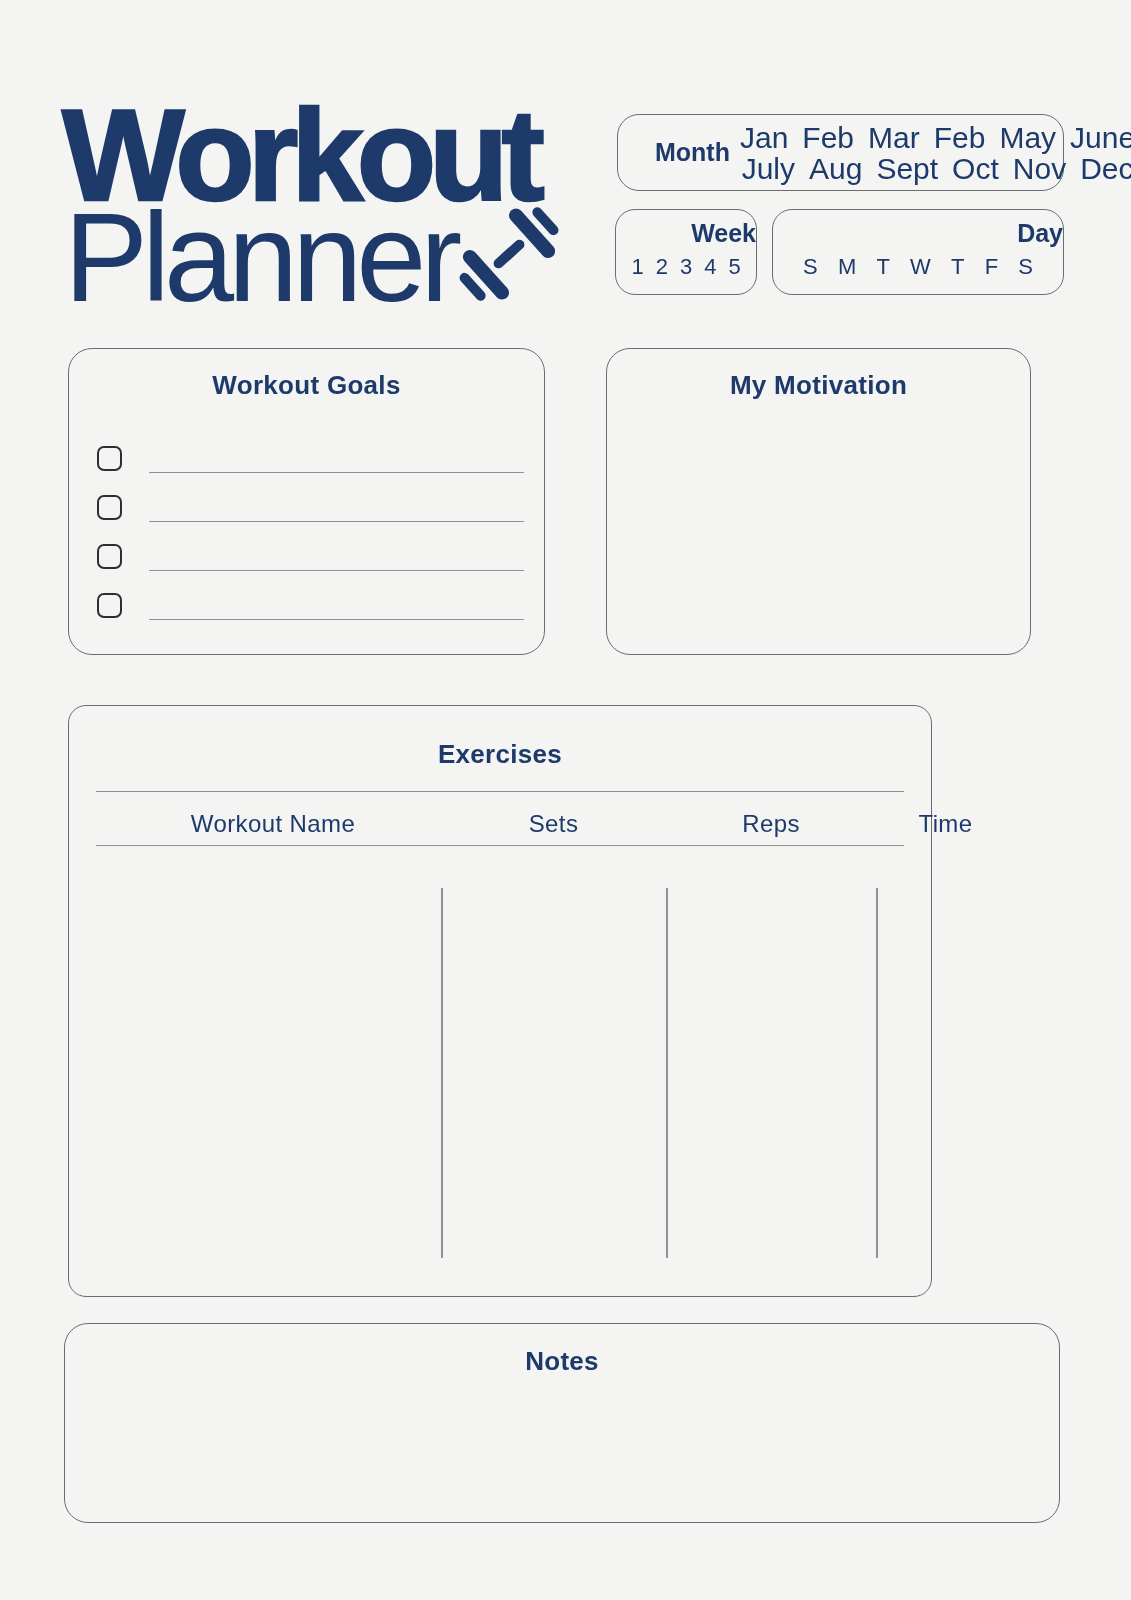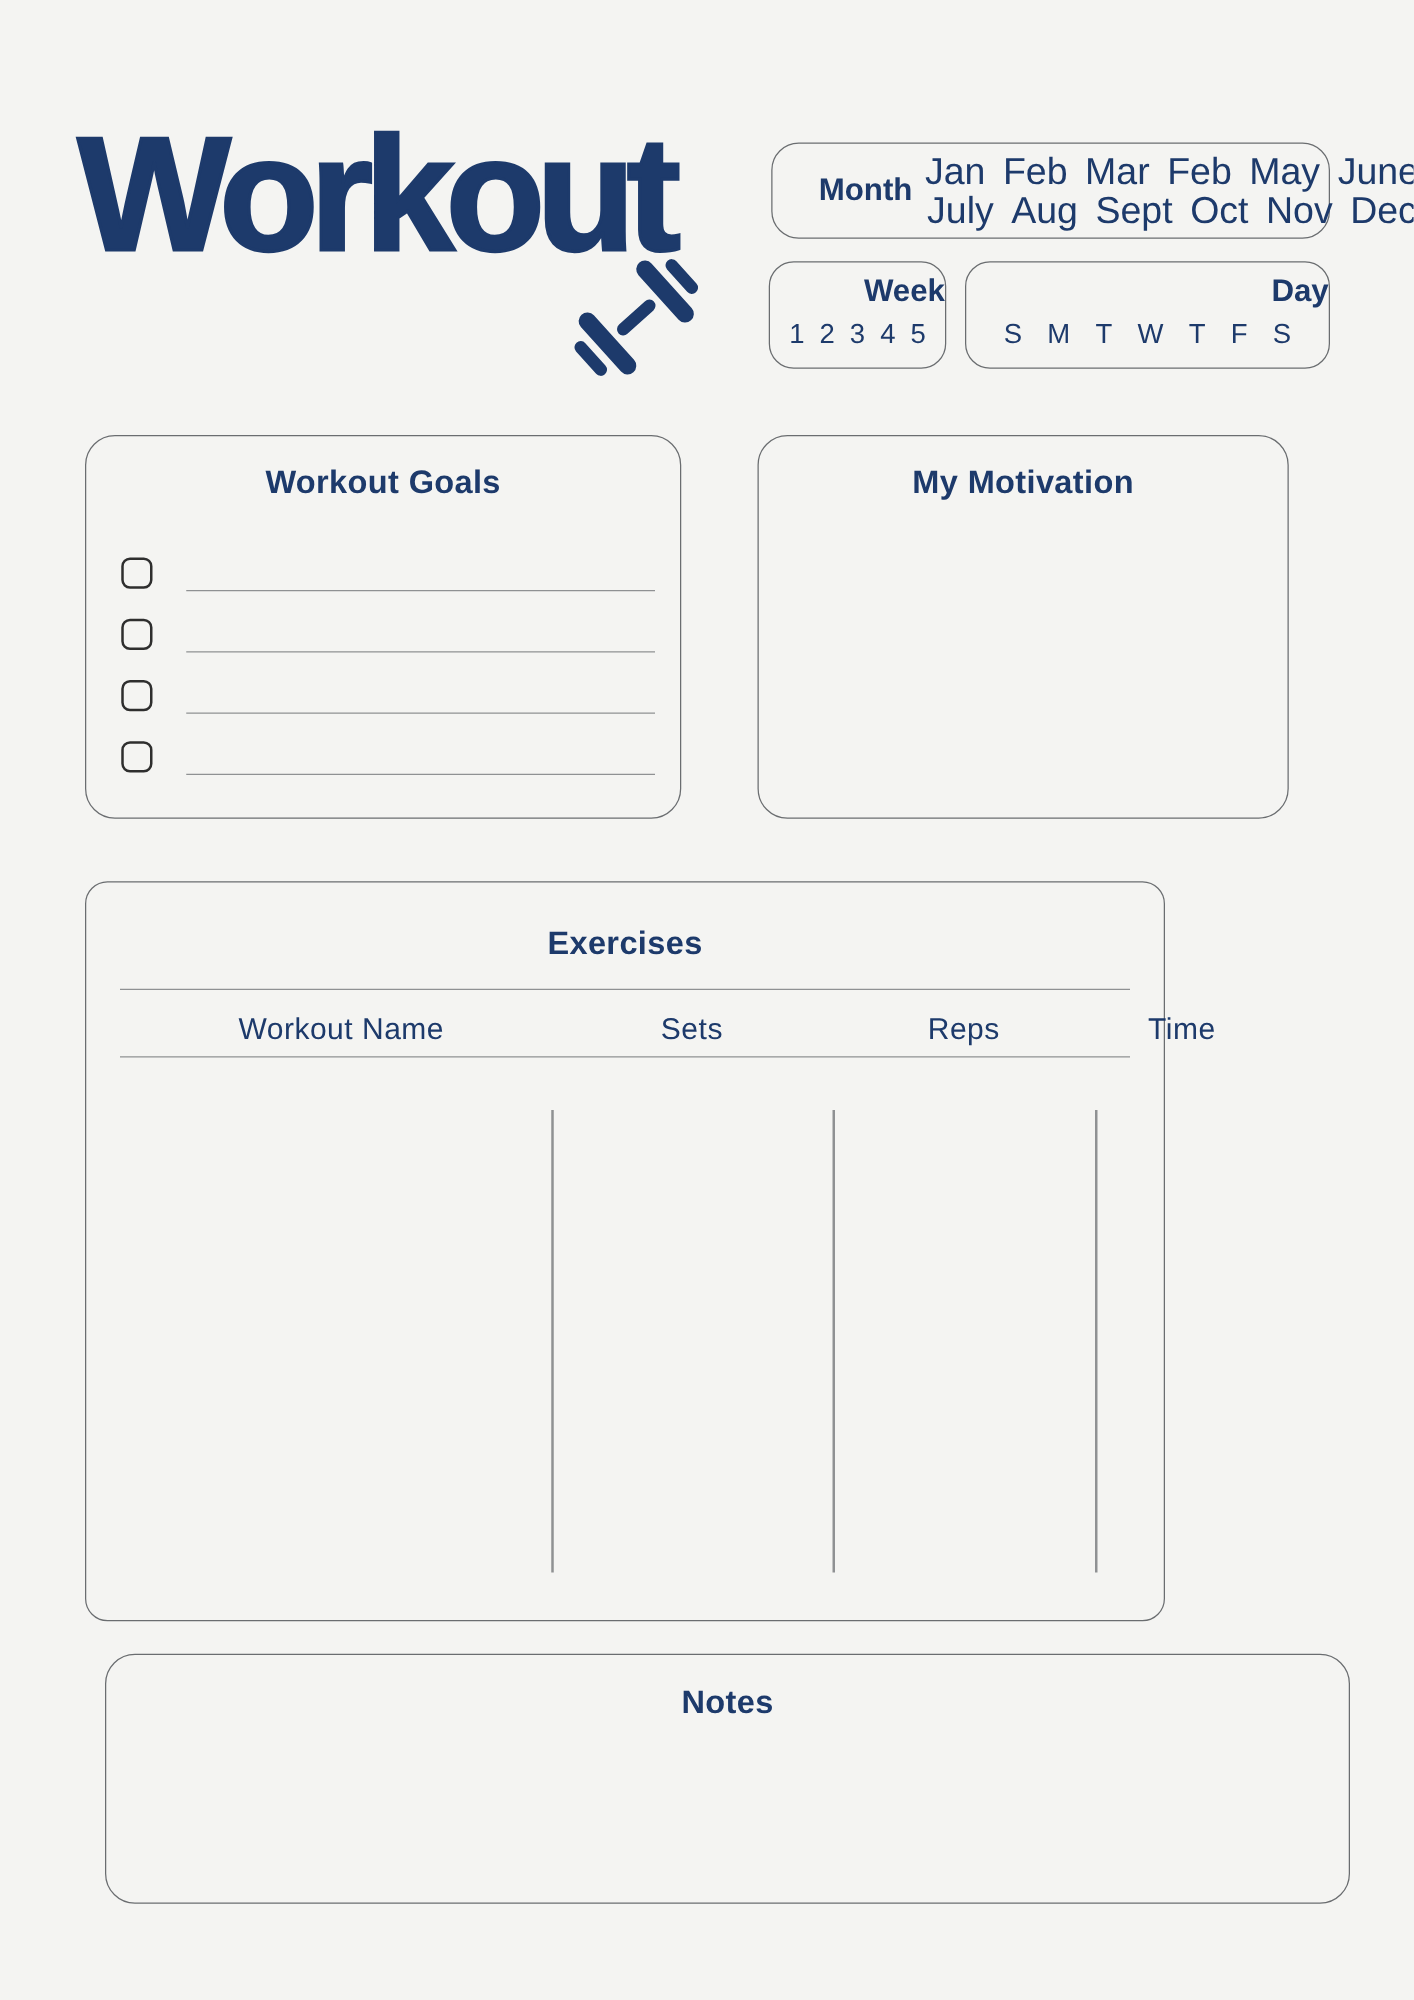--- a/index.html
+++ b/index.html
@@ -72,29 +72,30 @@
   }
   .ex-h{text-align:center;font-size:24px;font-weight:400;color:var(--navy);letter-spacing:0.4px;}
   .ex-h.first{padding-left:36px;text-align:center;}
   .ex-h.last{padding-right:50px;}
   .ex-body{position:absolute;top:141px;left:2px;right:2px;bottom:2px;}
   .ex-vline{position:absolute;top:182px;height:370px;width:1.5px;background:var(--hairline);}
   .ex-vline.v1{left:372px;}
   .ex-vline.v2{left:597px;}
   .ex-vline.v3{left:807px;}
   
-  .notes-box{left:84px;top:1323px;width:996px;height:200px;}
+  .notes-box{left:64px;top:1323px;width:996px;height:200px;}
   .notes-box .panel-title{margin-top:22px;}
 </style>
 </head>
 <body>
 
 <div class="page">
 
   <div class="title-1">Workout</div>
+  <div class="title-2">Planner</div>
   <span class="dumbbell">
     <svg width="112" height="112" viewBox="0 0 112 112">
       <g fill="#1d3a6b" transform="rotate(-42 56 56)">
         <rect x="2" y="39" width="10" height="34" rx="5"></rect>
         <rect x="18" y="25" width="14" height="62" rx="7"></rect>
         <rect x="37" y="51" width="38" height="10" rx="5"></rect>
         <rect x="80" y="25" width="14" height="62" rx="7"></rect>
         <rect x="100" y="39" width="10" height="34" rx="5"></rect>
       </g>
     </svg>

